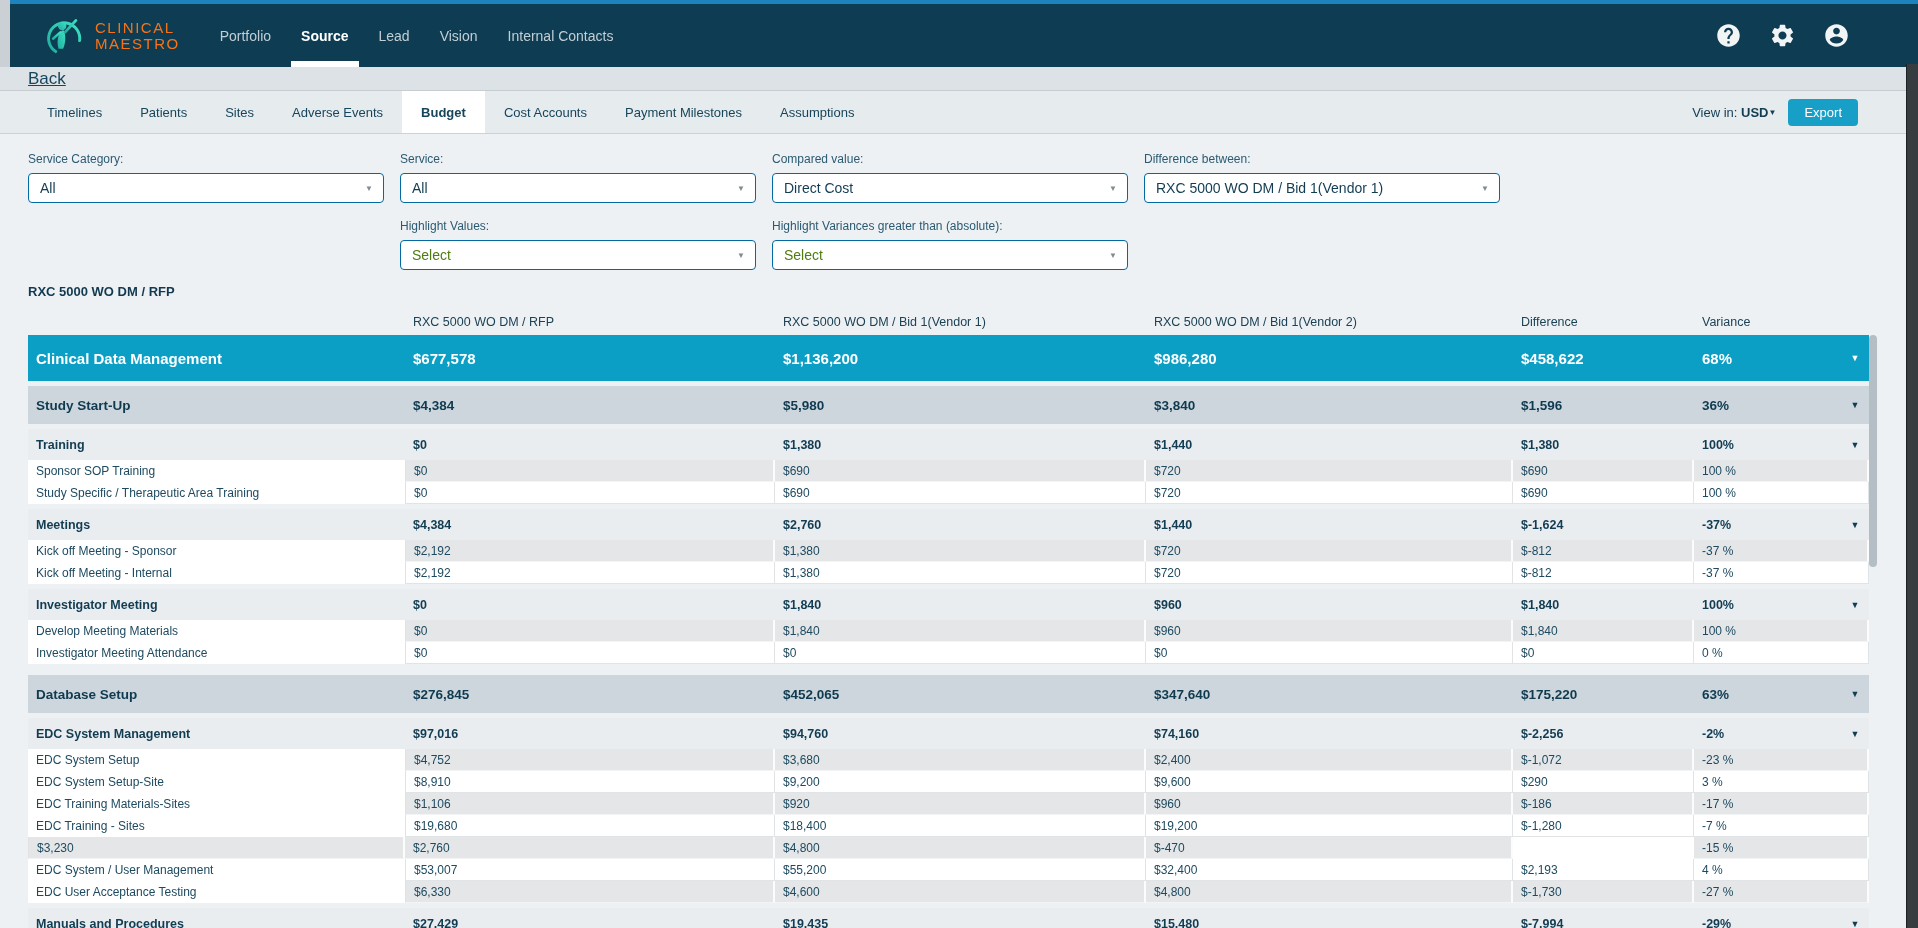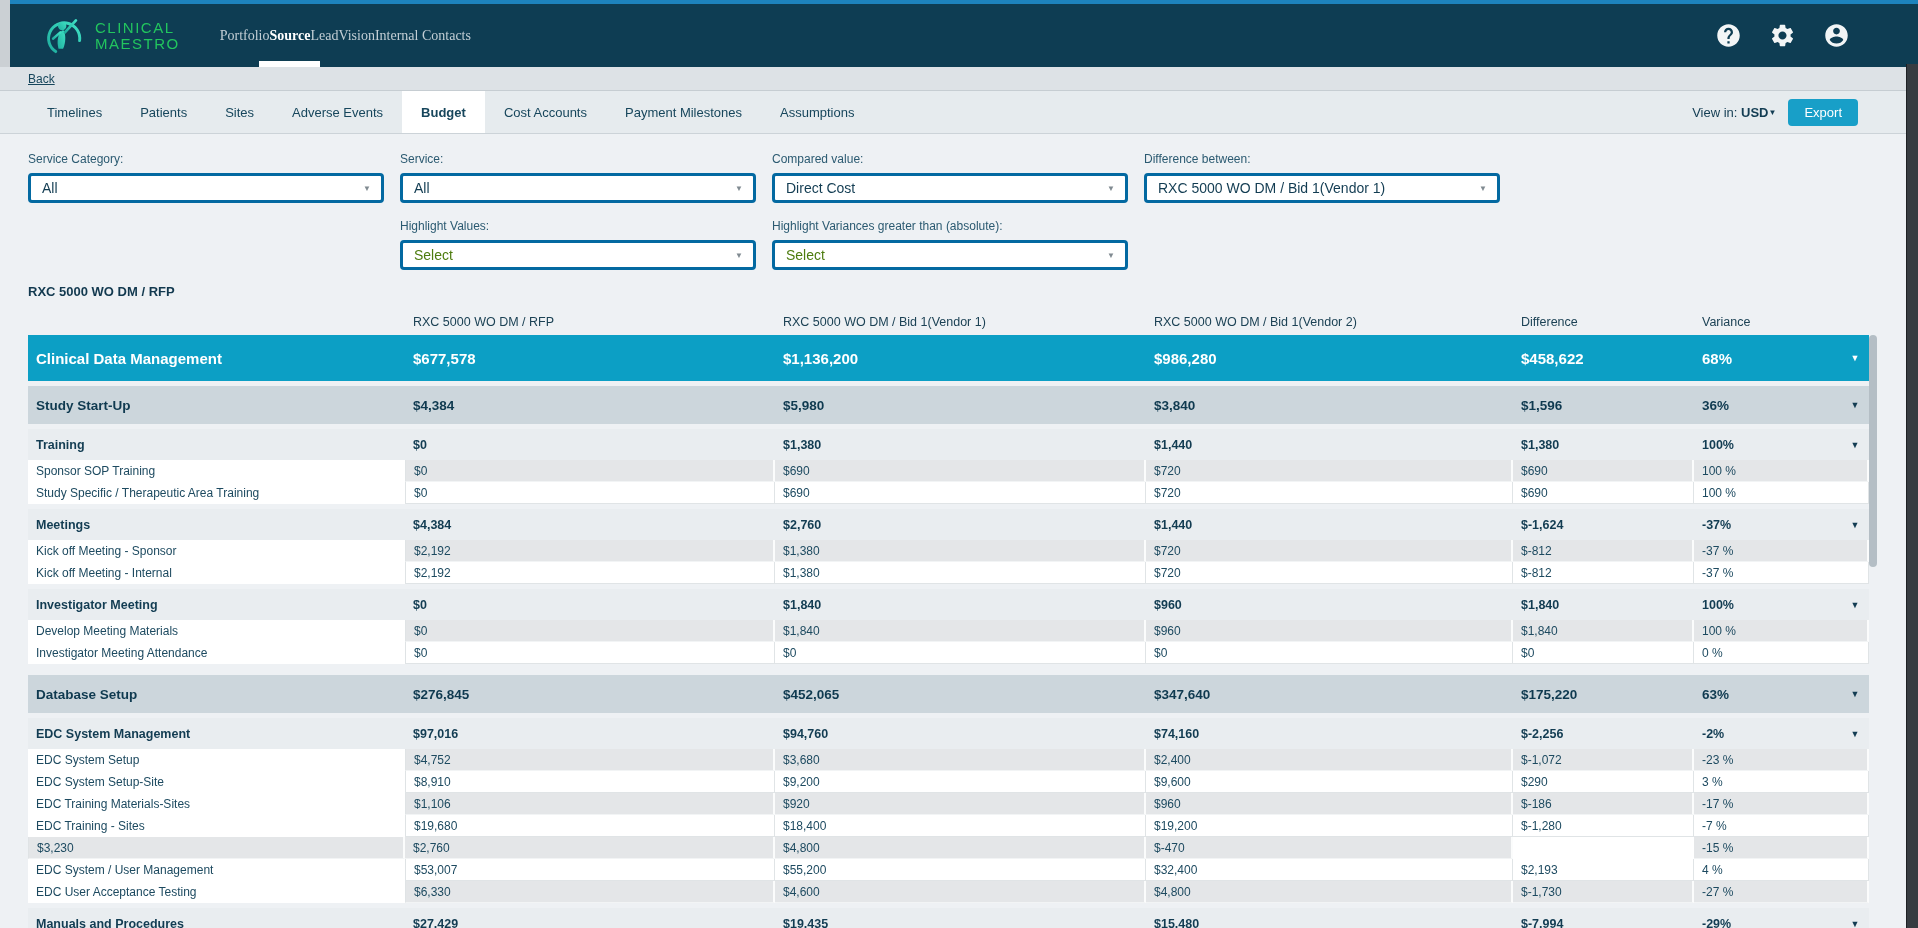--- a/index.html
+++ b/index.html
@@ -4,45 +4,45 @@
 <style>
   * { box-sizing: border-box; margin: 0; padding: 0; }
   html,body { width: 1918px; height: 928px; overflow: hidden; }
   body { font-family: "Liberation Sans", sans-serif; background: #eef1f4; position: relative; }
 
   
   .top-accent { height: 4px; background: #1d83bd; }
   .left-strip { position: absolute; left: 0; top: 0; width: 10px; height: 67px; background: #cbd0d4; z-index: 6; }
   .navbar { height: 63px; background: #0e3d53; display: flex; align-items: center; padding-left: 42px; }
   .logo { display: flex; align-items: center; gap: 9px; }
-  .logo-text { color: #22c55e; font-size: 15px; line-height: 16px; letter-spacing: 1.5px; font-weight: 500; }
-  .nav-items { display: flex; margin-left: 40px; height: 100%; align-items: center; font-family: Liberation Serif, serif; }
+  .logo-text { color: #f97316; font-size: 15px; line-height: 16px; letter-spacing: 1.5px; font-weight: 500; }
+  .nav-items { display: flex; gap: 30px; margin-left: 40px; height: 100%; align-items: center; }
   .nav-item { color: #c2ced5; font-size: 14px; height: 100%; display: flex; align-items: center; position: relative; cursor: pointer; }
   .nav-item.active { color: #fff; font-weight: 700; }
   .nav-item.active::after { content: ""; position: absolute; left: -10px; right: -10px; bottom: 0; height: 6px; background: #fff; }
   .nav-icons { margin-left: auto; display: flex; gap: 27px; align-items: center; padding-right: 68px; }
   .nav-icons svg { width: 27px; height: 27px; fill: #f2f5f6; cursor: pointer; }
 
   .back-bar { height: 24px; background: #dde2e6; border-bottom: 1px solid #c6cdd2; display: flex; align-items: center; padding-left: 28px; }
-  .back-link { font-size: 12px; color: #17465c; text-decoration: underline; cursor: pointer; }
+  .back-link { font-size: 17px; color: #17465c; text-decoration: underline; cursor: pointer; }
 
   .tab-bar { height: 43px; background: #e6ebee; border-bottom: 1px solid #ccd3d8; display: flex; align-items: stretch; padding-left: 28px; }
   .tab { padding: 0 19px; display: flex; align-items: center; font-size: 13px; color: #17465c; cursor: pointer; white-space: nowrap; }
   .tab.active { background: #fff; font-weight: 700; }
   .tab-right { margin-left: auto; display: flex; align-items: center; gap: 12px; padding-right: 60px; }
   .view-in { font-size: 13px; color: #123c52; white-space: nowrap; cursor: pointer; }
   .view-in b { font-weight: 700; }
   .view-caret { font-size: 8px; vertical-align: 2px; }
   .export-btn { background: #189fc8; color: #fff; font-size: 13px; padding: 6px 16px; border-radius: 4px; border: none; cursor: pointer; }
 
   
   .content { padding: 18px 0 0 28px; position: relative; }
   .filters { display: grid; grid-template-columns: repeat(4, 356px); column-gap: 33px; row-gap: 16px; gap: 16px; }
   .filter-label { font-size: 12px; color: #2b5a71; margin-bottom: 7px; height: 14px; }
-  .dropdown { height: 30px; border: 3px solid #0369a1; border-radius: 4px; background: #fff; display: flex; align-items: center; justify-content: space-between; padding: 0 10px 0 11px; font-size: 14px; color: #123c52; cursor: pointer; }
+  .dropdown { height: 30px; border: 1px solid #0369a1; border-radius: 4px; background: #fff; display: flex; align-items: center; justify-content: space-between; padding: 0 10px 0 11px; font-size: 14px; color: #123c52; cursor: pointer; }
   .dropdown.placeholder .dd-val { color: #4d7c0f; }
   .dd-caret { color: #818b92; font-size: 8px; }
 
   .budget-title { font-size: 13px; font-weight: 700; color: #12394f; margin: 14px 0 10px; }
 
   
   .btable { width: 1841px; }
   .thead, .trow { display: grid; grid-template-columns: 377px 370px 371px 367px 181px 147px 28px; align-items: center; }
   .thead { height: 26px; font-size: 12.5px; color: #1c4255; }
   .thead div { padding-left: 8px; white-space: nowrap; overflow: hidden; }

